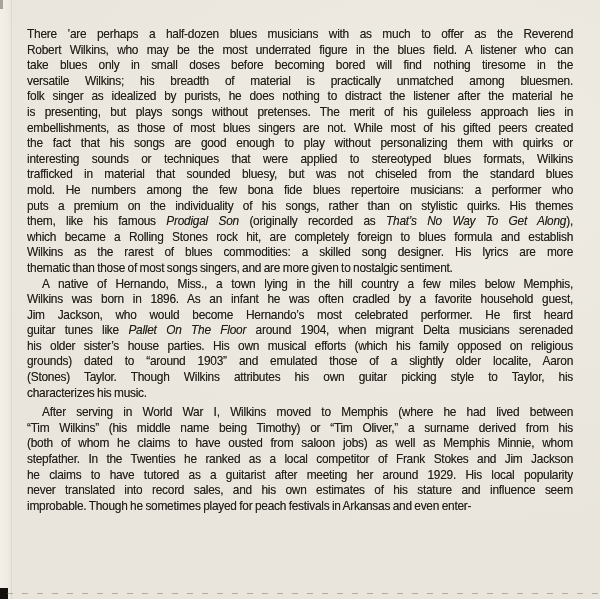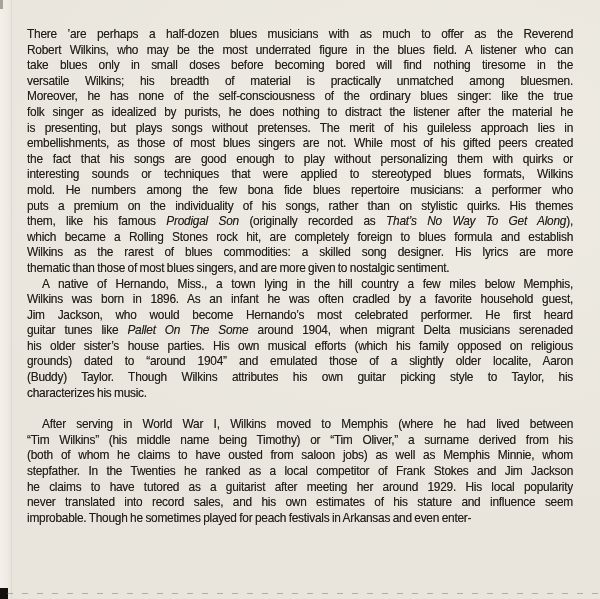--- a/index.html
+++ b/index.html
@@ -27,21 +27,21 @@
   .text-block{
     position:absolute;left:27px;top:27px;width:546px;
     color:var(--ink);
     font-size:11.9px;
     line-height:15.6px;
     letter-spacing:-0.25px;
     word-spacing:-0.5px;
     text-shadow:0 0 .5px rgba(32,29,24,.5);
   }
   .para{margin:0;}
-  .para.space-before{margin-top:16px;}
+  .para.space-before{margin-top:4px;}
   .line{
     white-space:nowrap;
     text-align:justify;
     text-align-last:justify;
     height:15.6px;
   }
   .line.last{text-align-last:left;}
   .line.indent{text-indent:15px;}
   .line i{}
   
@@ -94,41 +94,41 @@
   <div class="corner-bl-mark"></div>
   <div class="corner-br-curve"></div>
   <div class="scan-dotted-line"></div>
 
   <div class="text-block">
       <div class="para">
         <div class="line">There ’are perhaps a half-dozen blues musicians with as much to offer as the Reverend</div>
         <div class="line">Robert Wilkins, who may be the most underrated figure in the blues field. A listener who can</div>
         <div class="line">take blues only in small doses before becoming bored will find nothing tiresome in the</div>
         <div class="line">versatile Wilkins; his breadth of material is practically unmatched among bluesmen.</div>
-        <div class="line">Moreover, he has none of the self-consciousness of the ordinary blues singer: like the true</div>
         <div class="line">folk singer as idealized by purists, he does nothing to distract the listener after the material he</div>
         <div class="line">is presenting, but plays songs without pretenses. The merit of his guileless approach lies in</div>
         <div class="line">embellishments, as those of most blues singers are not. While most of his gifted peers created</div>
         <div class="line">the fact that his songs are good enough to play without personalizing them with quirks or</div>
         <div class="line">interesting sounds or techniques that were applied to stereotyped blues formats, Wilkins</div>
+        <div class="line">trafficked in material that sounded bluesy, but was not chiseled from the standard blues</div>
         <div class="line">mold. He numbers among the few bona fide blues repertoire musicians: a performer who</div>
         <div class="line">puts a premium on the individuality of his songs, rather than on stylistic quirks. His themes</div>
         <div class="line">them, like his famous <i>Prodigal Son</i> (originally recorded as <i>That’s No Way To Get Along</i>),</div>
         <div class="line">which became a Rolling Stones rock hit, are completely foreign to blues formula and establish</div>
         <div class="line">Wilkins as the rarest of blues commodities: a skilled song designer. His lyrics are more</div>
-        <div class="line last">thematic than those of most blues singers, and are more given to nostalgic sentiment.</div>
+        <div class="line last">thematic than those of most songs singers, and are more given to nostalgic sentiment.</div>
       </div>
       <div class="para">
         <div class="line indent">A native of Hernando, Miss., a town lying in the hill country a few miles below Memphis,</div>
         <div class="line">Wilkins was born in 1896. As an infant he was often cradled by a favorite household guest,</div>
         <div class="line">Jim Jackson, who would become Hernando’s most celebrated performer. He first heard</div>
-        <div class="line">guitar tunes like <i>Pallet On The Some</i> around 1904, when migrant Delta musicians serenaded</div>
+        <div class="line">guitar tunes like <i>Pallet On The Floor</i> around 1904, when migrant Delta musicians serenaded</div>
         <div class="line">his older sister’s house parties. His own musical efforts (which his family opposed on religious</div>
-        <div class="line">grounds) dated to “around 1904” and emulated those of a slightly older localite, Aaron</div>
-        <div class="line">(Buddy) Taylor. Though Wilkins attributes his own guitar picking style to Taylor, his</div>
+        <div class="line">grounds) dated to “around 1903” and emulated those of a slightly older localite, Aaron</div>
+        <div class="line">(Stones) Taylor. Though Wilkins attributes his own guitar picking style to Taylor, his</div>
         <div class="line last">characterizes his music.</div>
       </div>
       <div class="para space-before">
         <div class="line indent">After serving in World War I, Wilkins moved to Memphis (where he had lived between</div>
         <div class="line">“Tim Wilkins” (his middle name being Timothy) or “Tim Oliver,” a surname derived from his</div>
         <div class="line">(both of whom he claims to have ousted from saloon jobs) as well as Memphis Minnie, whom</div>
         <div class="line">stepfather. In the Twenties he ranked as a local competitor of Frank Stokes and Jim Jackson</div>
         <div class="line">he claims to have tutored as a guitarist after meeting her around 1929. His local popularity</div>
         <div class="line">never translated into record sales, and his own estimates of his stature and influence seem</div>
         <div class="line last">improbable. Though he sometimes played for peach festivals in Arkansas and even enter-</div>

